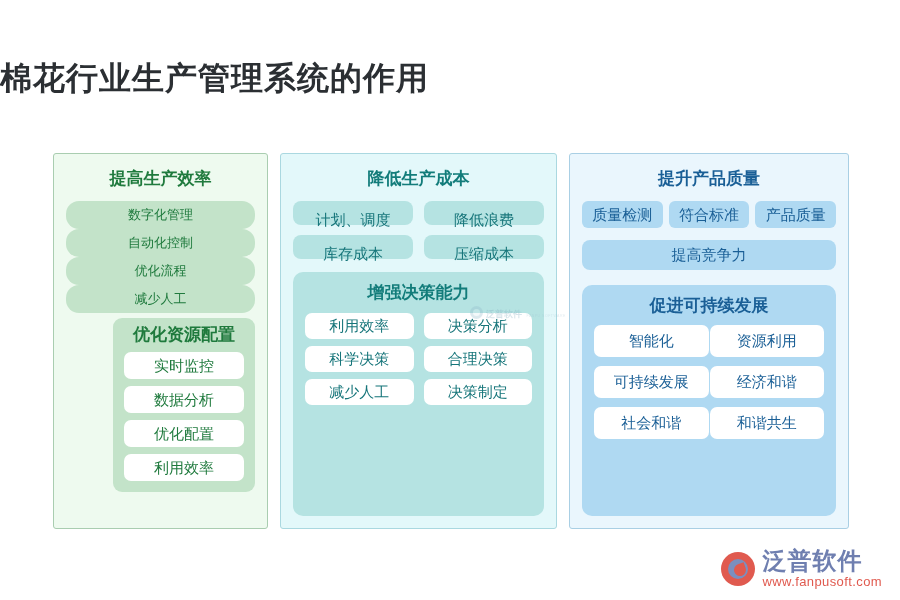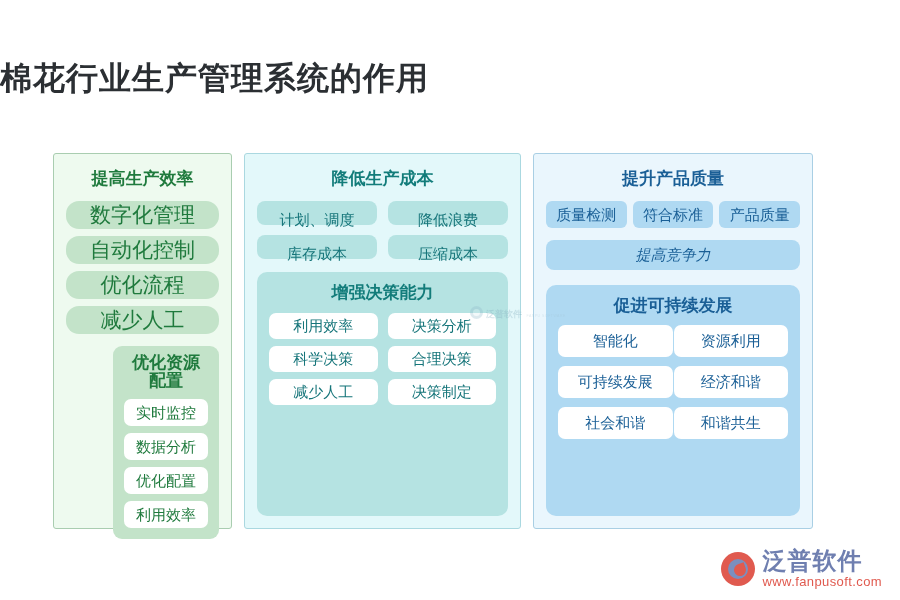--- a/index.html
+++ b/index.html
@@ -49,35 +49,34 @@
   .panel-title {
     text-align: center;
     font-size: 17px;
     font-weight: bold;
     line-height: 1.1;
     margin-bottom: 12px;
   }
 
   
   .panel-green {
-    width: 179px;
+    width: 215px;
     background: #eefaef;
     border: 1px solid #a9cdb0;
   }
   .panel-green > .panel-title { color: #1f7a3d; }
 
   .pill-green {
     background: #c3e3c9;
     color: #1f7a3d;
     border-radius: 13px;
     height: 28px;
     line-height: 28px;
     text-align: center;
-    font-size: 21px;
-    margin-bottom: 7px;
+    font-size: 13px;
   }
 
   .card-green {
     background: #c3e3c9;
     border-radius: 9px;
     padding: 8px 11px 11px 11px;
     margin-top: 5px;
     margin-left: 47px;
   }
   .card-green .card-title {
@@ -178,21 +177,20 @@
   }
   .pill-blue-wide {
     background: #afd9f2;
     color: #1a5f96;
     border-radius: 8px;
     height: 30px;
     line-height: 30px;
     text-align: center;
     font-size: 15px;
     margin-top: 12px;
-    font-style: italic;
   }
 
   .card-blue {
     background: #afd9f2;
     border-radius: 10px;
     padding: 12px 12px 16px 12px;
     margin-top: 15px;
     flex: 1;
   }
   .card-blue .card-title {

